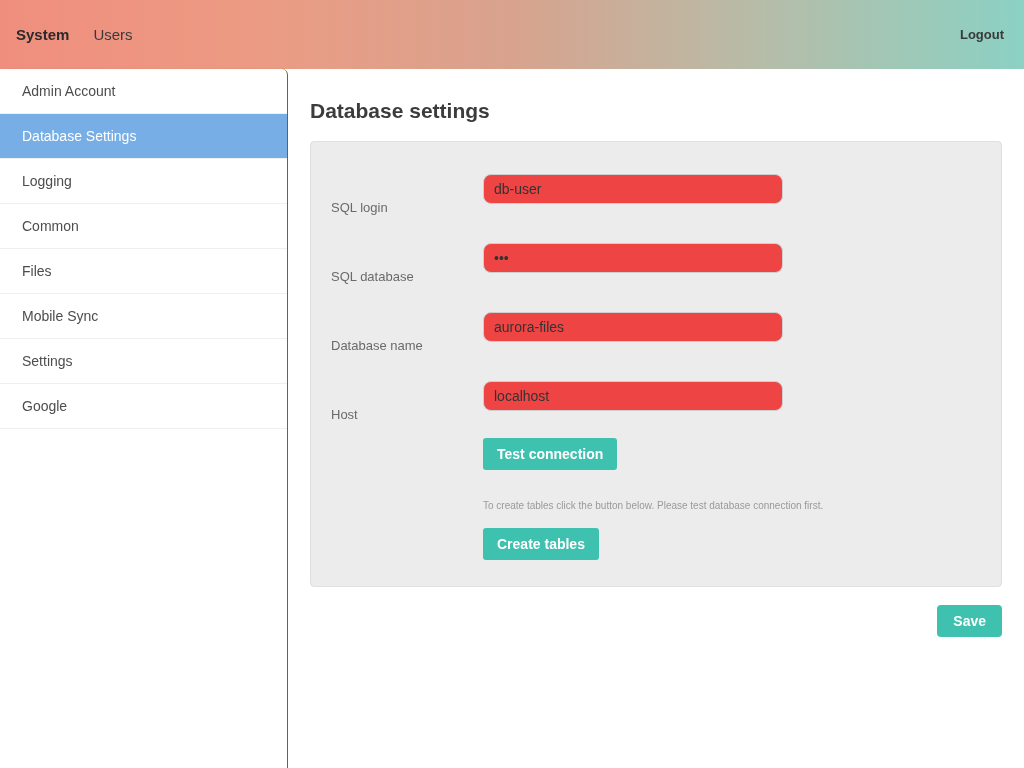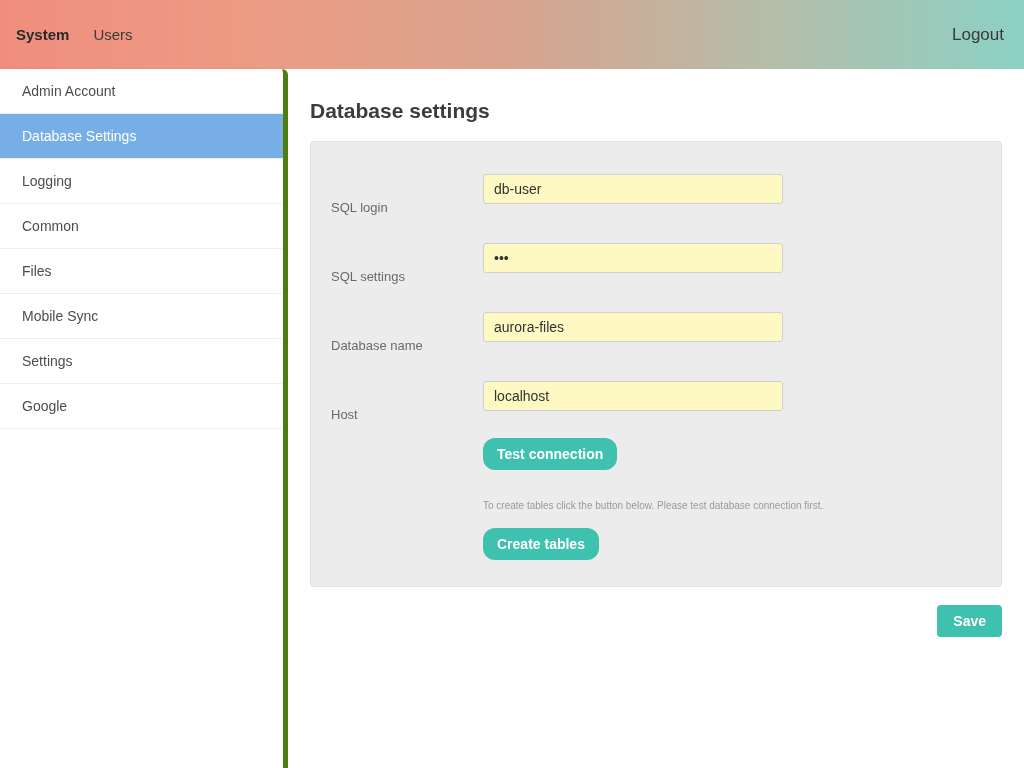--- a/index.html
+++ b/index.html
@@ -28,32 +28,33 @@
     .nav-item {
       font-size: 15px;
       color: #3a3a3a;
       cursor: pointer;
     }
     .nav-item.active {
       font-weight: 700;
       color: #2a2a2a;
     }
     .logout {
-      font-size: 17px;
+      font-size: 13px;
       color: #3a3a3a;
       cursor: pointer;
+      font-weight: bold;
     }
     .content-wrap {
       display: flex;
       height: calc(768px - 69px);
     }
     .sidebar {
       width: 288px;
       background: #fff;
-      border-right: 5px solid #4d7c0f;
+      border-right: 1px solid #4d7c0f;
       border-top-right-radius: 6px;
       position: relative;
       box-shadow: 1px 0 3px rgba(0,0,0,0.05);
     }
     .sidebar-item {
       padding: 14px 22px;
       font-size: 14px;
       color: #4d4d4d;
       border-bottom: 1px solid #efefef;
       cursor: pointer;
@@ -88,34 +89,34 @@
     .form-label {
       width: 152px;
       font-size: 13px;
       color: #6a6a6a;
       margin-top: 38px;
     }
     .form-input {
       width: 300px;
       height: 30px;
       border: 1px solid #cfcfcf;
-      border-radius: 3px;
+      border-radius: 8px;
       padding: 0 10px;
       font-size: 14px;
       color: #333;
-      background: #fef9c3;
+      background: #ef4444;
     }
     .btn {
       display: inline-block;
       background: #3ec1ae;
       color: #fff;
       font-weight: 600;
       font-size: 14px;
       border: none;
-      border-radius: 12px;
+      border-radius: 3px;
       padding: 8px 14px;
       cursor: pointer;
     }
     .btn-row {
       margin-left: 152px;
       margin-top: 4px;
     }
     .hint-text {
       margin-left: 152px;
       margin-top: 30px;
@@ -165,21 +166,21 @@
   <div class="main">
     <h2 class="page-title">Database settings</h2>
 
     <div class="panel">
       <div class="form-row">
         <div class="form-label">SQL login</div>
         <input class="form-input" type="text" value="db-user" style="">
       </div>
 
       <div class="form-row">
-        <div class="form-label">SQL settings</div>
+        <div class="form-label">SQL database</div>
         <input class="form-input" type="password" value="•••" style="">
       </div>
 
       <div class="form-row">
         <div class="form-label">Database name</div>
         <input class="form-input" type="text" value="aurora-files" style="">
       </div>
 
       <div class="form-row">
         <div class="form-label">Host</div>

